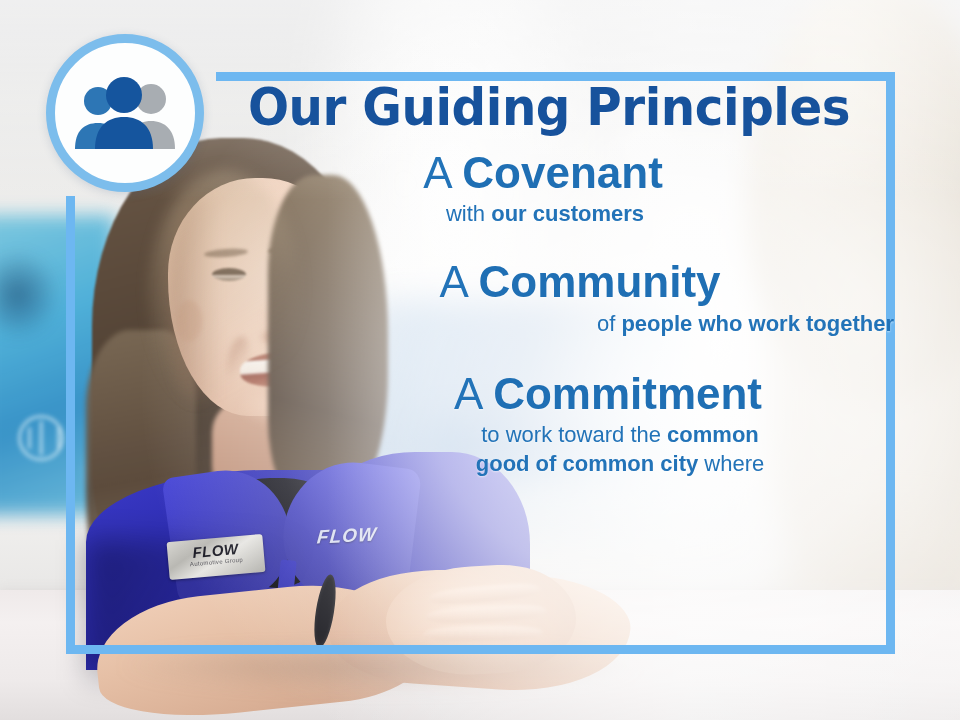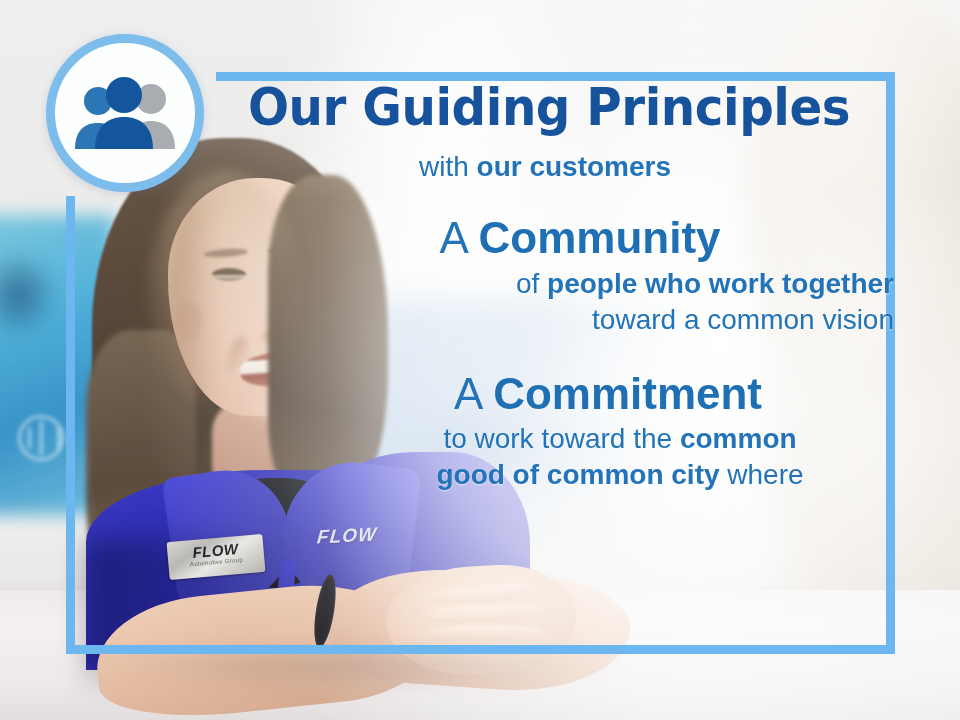--- a/index.html
+++ b/index.html
@@ -409,21 +409,21 @@
   .principle{ margin-top:14px; }
   .p-main{
     font-size:44px;
     line-height:1.08;
     color:#2273b8;
     font-weight:300;
     text-shadow:0 1px 2px rgba(255,255,255,.55);
   }
   .p-main b{ font-weight:bold; color:#1f6fb4; }
   .p-sub{
-    font-size:28px;
+    font-size:22px;
     line-height:1.28;
     color:#2273b8;
     font-weight:normal;
     margin-top:4px;
     text-shadow:0 1px 2px rgba(255,255,255,.55);
   }
   .p-sub b{ font-weight:bold; }
 
   
   .pr-1 .p-main{ margin-left:-12px; }
@@ -529,33 +529,36 @@
       <circle cx="55" cy="18" r="18" fill="#15559e"></circle>
       <path d="M26 72 C26 50 38 40 55 40 C72 40 84 50 84 72 Z" fill="#15559e"></path>
     </svg>
   </div>
 
   <div class="text-block">
 
     <div class="headline">Our Guiding Principles</div>
 
     <div class="principle pr-1">
+      <div class="p-main">
+        <span>A</span>
+        <b>Covenant</b>
+      </div>
       <div class="p-sub">
         <span>with </span><b>our customers</b>
       </div>
     </div>
 
     <div class="principle pr-2">
       <div class="p-main">
         <span>A</span>
         <b>Community</b>
       </div>
       <div class="p-sub">
         <span>of </span><b>people who work together</b><br>
-        <span>toward a common vision</span>
       </div>
     </div>
 
     <div class="principle pr-3">
       <div class="p-main">
         <span>A</span>
         <b>Commitment</b>
       </div>
       <div class="p-sub">
         <span>to work toward the </span><b>common</b><br>

